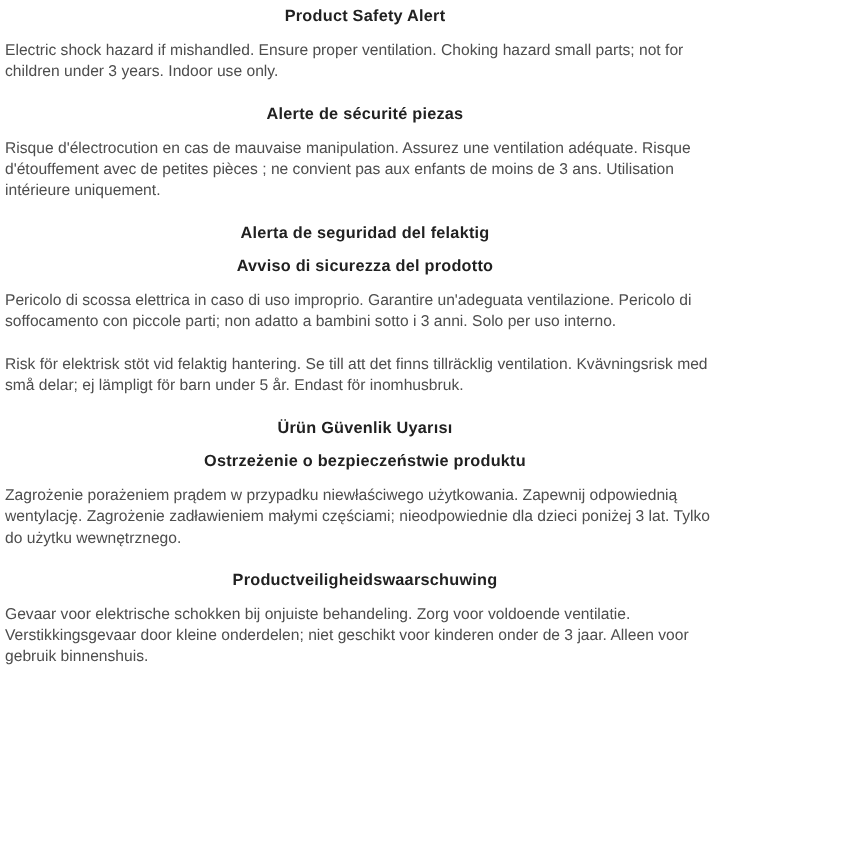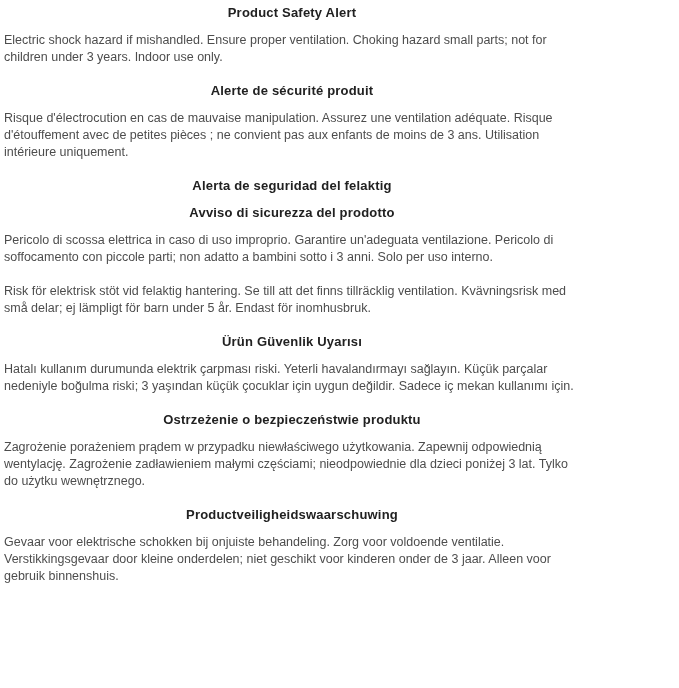--- a/index.html
+++ b/index.html
@@ -44,40 +44,39 @@
 
 <main class="safety-page">
 
   <section class="alert-section">
     <h3 class="alert-title">Product Safety Alert</h3>
     <p class="alert-body">Electric shock hazard if mishandled. Ensure proper ventilation. Choking hazard small parts; not for children under 3 years. Indoor use only.</p>
   </section>
 
 
   <section class="alert-section">
-    <h3 class="alert-title">Alerte de sécurité produit</h3>
+    <h3 class="alert-title">Alerte de sécurité piezas</h3>
     <p class="alert-body">Risque d'électrocution en cas de mauvaise manipulation. Assurez une ventilation adéquate. Risque d'étouffement avec de petites pièces ; ne convient pas aux enfants de moins de 3 ans. Utilisation intérieure uniquement.</p>
   </section>
 
   <section class="alert-section">
     <h3 class="alert-title">Alerta de seguridad del felaktig</h3>
   </section>
 
   <section class="alert-section">
     <h3 class="alert-title">Avviso di sicurezza del prodotto</h3>
     <p class="alert-body">Pericolo di scossa elettrica in caso di uso improprio. Garantire un'adeguata ventilazione. Pericolo di soffocamento con piccole parti; non adatto a bambini sotto i 3 anni. Solo per uso interno.</p>
   </section>
 
   <section class="alert-section">
     <p class="alert-body">Risk för elektrisk stöt vid felaktig hantering. Se till att det finns tillräcklig ventilation. Kvävningsrisk med små delar; ej lämpligt för barn under 5 år. Endast för inomhusbruk.</p>
   </section>
 
   <section class="alert-section">
     <h3 class="alert-title">Ürün Güvenlik Uyarısı</h3>
-    <p class="alert-body">Hatalı kullanım durumunda elektrik çarpması riski. Yeterli havalandırmayı sağlayın. Küçük parçalar nedeniyle boğulma riski; 3 yaşından küçük çocuklar için uygun değildir. Sadece iç mekan kullanımı için.</p>
   </section>
 
   <section class="alert-section">
     <h3 class="alert-title">Ostrzeżenie o bezpieczeństwie produktu</h3>
     <p class="alert-body">Zagrożenie porażeniem prądem w przypadku niewłaściwego użytkowania. Zapewnij odpowiednią wentylację. Zagrożenie zadławieniem małymi częściami; nieodpowiednie dla dzieci poniżej 3 lat. Tylko do użytku wewnętrznego.</p>
   </section>
 
   <section class="alert-section">
     <h3 class="alert-title">Productveiligheidswaarschuwing</h3>
     <p class="alert-body">Gevaar voor elektrische schokken bij onjuiste behandeling. Zorg voor voldoende ventilatie. Verstikkingsgevaar door kleine onderdelen; niet geschikt voor kinderen onder de 3 jaar. Alleen voor gebruik binnenshuis.</p>

